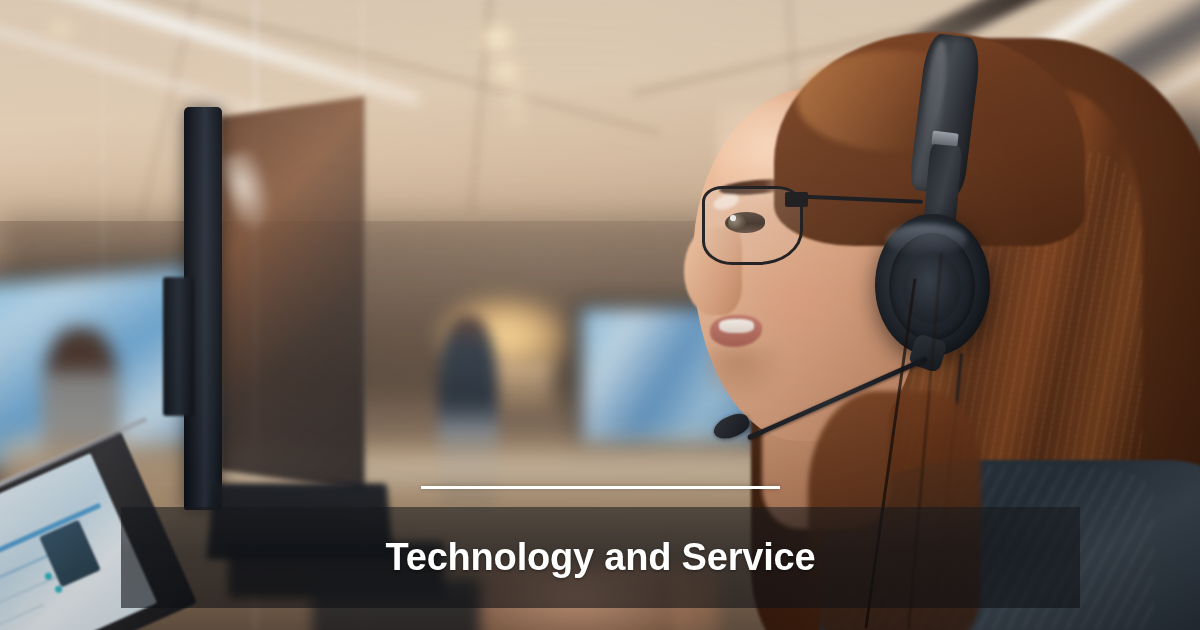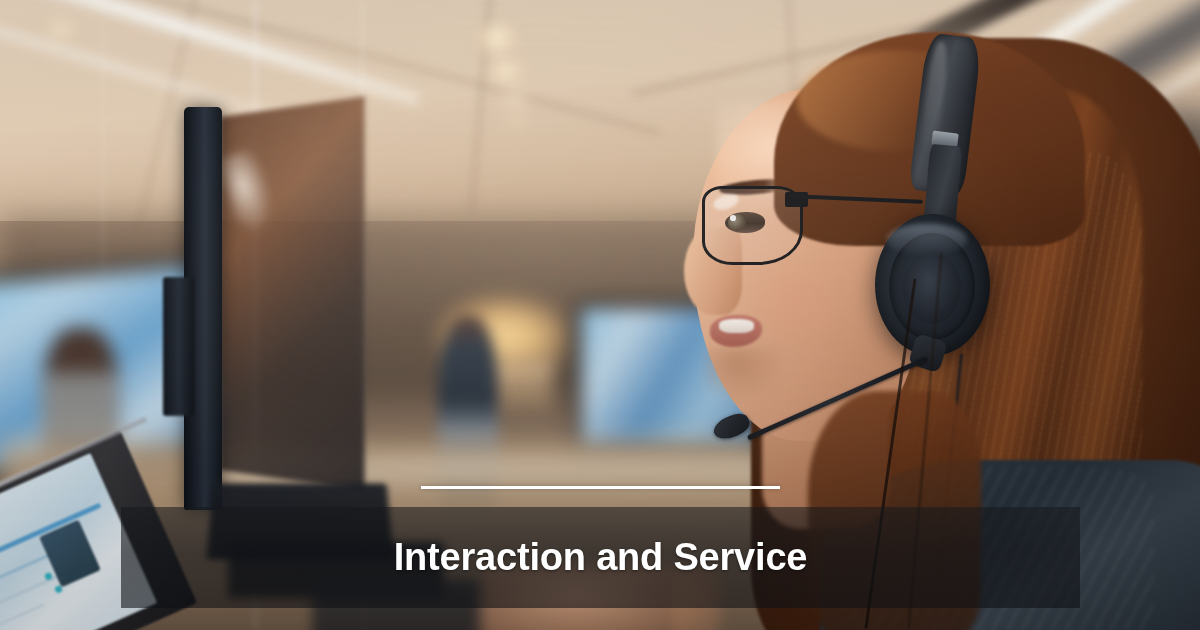--- a/index.html
+++ b/index.html
@@ -703,17 +703,17 @@
     <div class="hair-strand-fore"></div>
     <div class="hair-strand-fore2"></div>
   </div>
 
   <div class="grade"></div>
 
   <div class="divider"></div>
 
   <div class="caption-band">
     <div class="title">
-      <span class="title-line">Interaction and Service</span>
+      <span class="title-line">Technology and Service</span>
     </div>
   </div>
 
 </div>
 
 </body></html>

